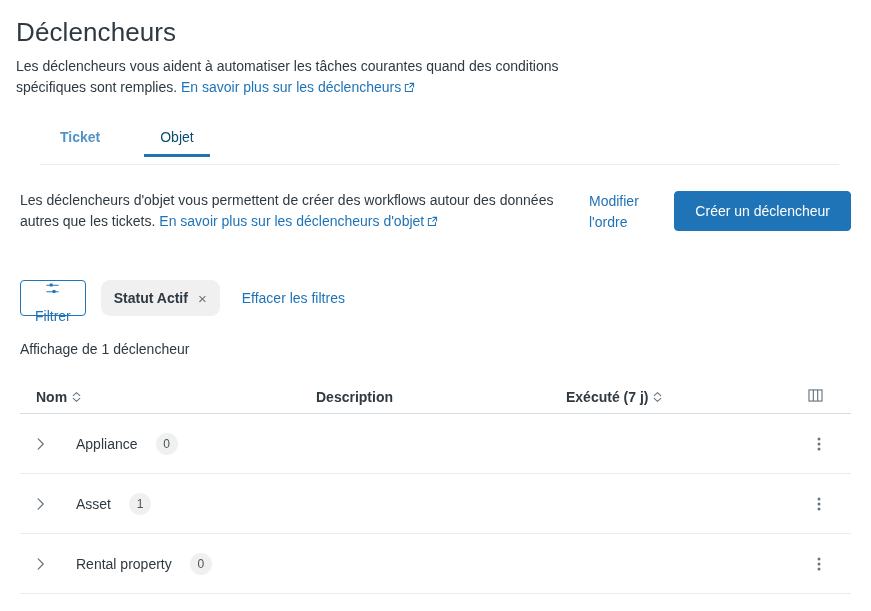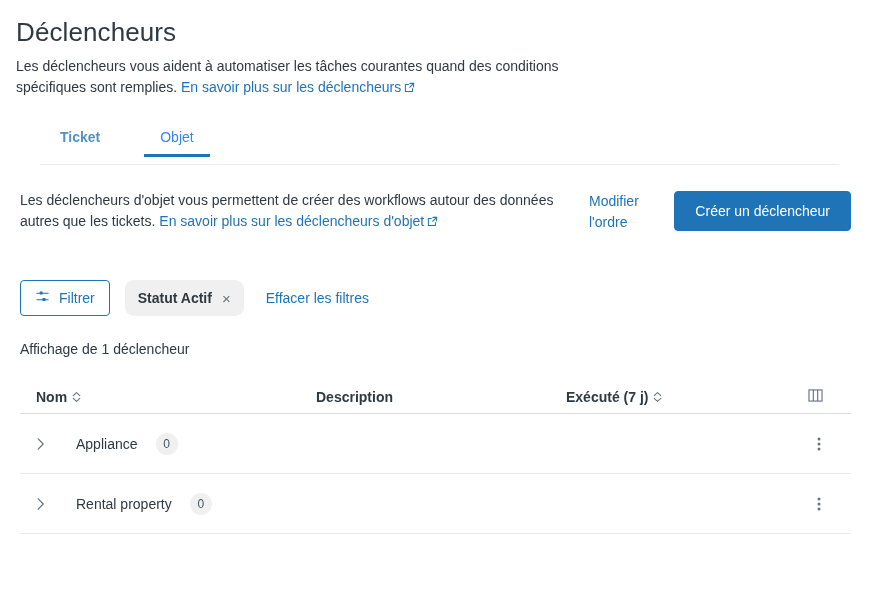--- a/index.html
+++ b/index.html
@@ -64,21 +64,21 @@
     font-size: 14px;
     color: #5293c7;
     padding: 0 16px 12px 16px;
     margin-left: 28px;
     cursor: pointer;
     background: none; border: none;
     font-family: inherit;
   }
   .tab:first-child { margin-left: 28px; font-weight: bold; }
   .tab.active {
-    color: #3b82f6;
+    color: #0c4a6e;
     font-weight: 400;
   }
   .tab.active::after {
     content: "";
     position: absolute;
     left: 0; right: 0; bottom: 0;
     height: 3px;
     background: #1f73b7;
     z-index: 2;
   }
@@ -140,20 +140,21 @@
     gap: 9px;
     height: 36px;
     padding: 0 14px;
     border: 1px solid #1f73b7;
     border-radius: 4px;
     background: #ffffff;
     color: #1f73b7;
     font-size: 14px;
     font-family: inherit;
     cursor: pointer;
+    flex-direction: column;
   }
   .chip {
     display: inline-flex;
     align-items: center;
     gap: 10px;
     height: 36px;
     margin-left: 15px;
     padding: 0 13px;
     border-radius: 9px;
     background: #f0f0f0;
@@ -348,34 +349,52 @@
       </div>
       <div class="kebab">
           <svg width="4" height="16" viewBox="0 0 4 16" fill="none" xmlns="http://www.w3.org/2000/svg">
             <circle cx="2" cy="3" r="1.5" fill="#68737d"></circle>
             <circle cx="2" cy="8" r="1.5" fill="#68737d"></circle>
             <circle cx="2" cy="13" r="1.5" fill="#68737d"></circle>
           </svg>
         </div>
     </div>
 
-
     <div class="trow">
       <div class="chevron">
           <svg width="10" height="14" viewBox="0 0 10 14" fill="none" xmlns="http://www.w3.org/2000/svg">
             <path d="M2.2 1.8L7.2 7l-5 5.2" stroke="#68737d" stroke-width="1.2" stroke-linecap="round" stroke-linejoin="round"></path>
           </svg>
         </div>
       <div class="cell-name">
-        <span class="name-text">Rental property</span>
-        <span class="count-badge">0</span>
+        <span class="name-text">Asset</span>
+        <span class="count-badge">1</span>
       </div>
       <div class="kebab">
           <svg width="4" height="16" viewBox="0 0 4 16" fill="none" xmlns="http://www.w3.org/2000/svg">
             <circle cx="2" cy="3" r="1.5" fill="#68737d"></circle>
             <circle cx="2" cy="8" r="1.5" fill="#68737d"></circle>
             <circle cx="2" cy="13" r="1.5" fill="#68737d"></circle>
           </svg>
         </div>
     </div>
+
+    <div class="trow">
+      <div class="chevron">
+          <svg width="10" height="14" viewBox="0 0 10 14" fill="none" xmlns="http://www.w3.org/2000/svg">
+            <path d="M2.2 1.8L7.2 7l-5 5.2" stroke="#68737d" stroke-width="1.2" stroke-linecap="round" stroke-linejoin="round"></path>
+          </svg>
+        </div>
+      <div class="cell-name">
+        <span class="name-text">Rental property</span>
+        <span class="count-badge">0</span>
+      </div>
+      <div class="kebab">
+          <svg width="4" height="16" viewBox="0 0 4 16" fill="none" xmlns="http://www.w3.org/2000/svg">
+            <circle cx="2" cy="3" r="1.5" fill="#68737d"></circle>
+            <circle cx="2" cy="8" r="1.5" fill="#68737d"></circle>
+            <circle cx="2" cy="13" r="1.5" fill="#68737d"></circle>
+          </svg>
+        </div>
+    </div>
   </div>
 
 </div>
 
 </body></html>

